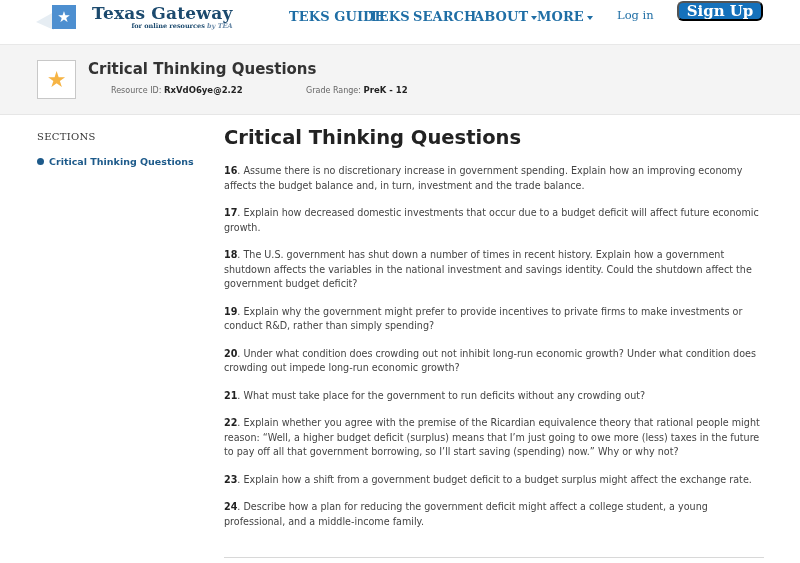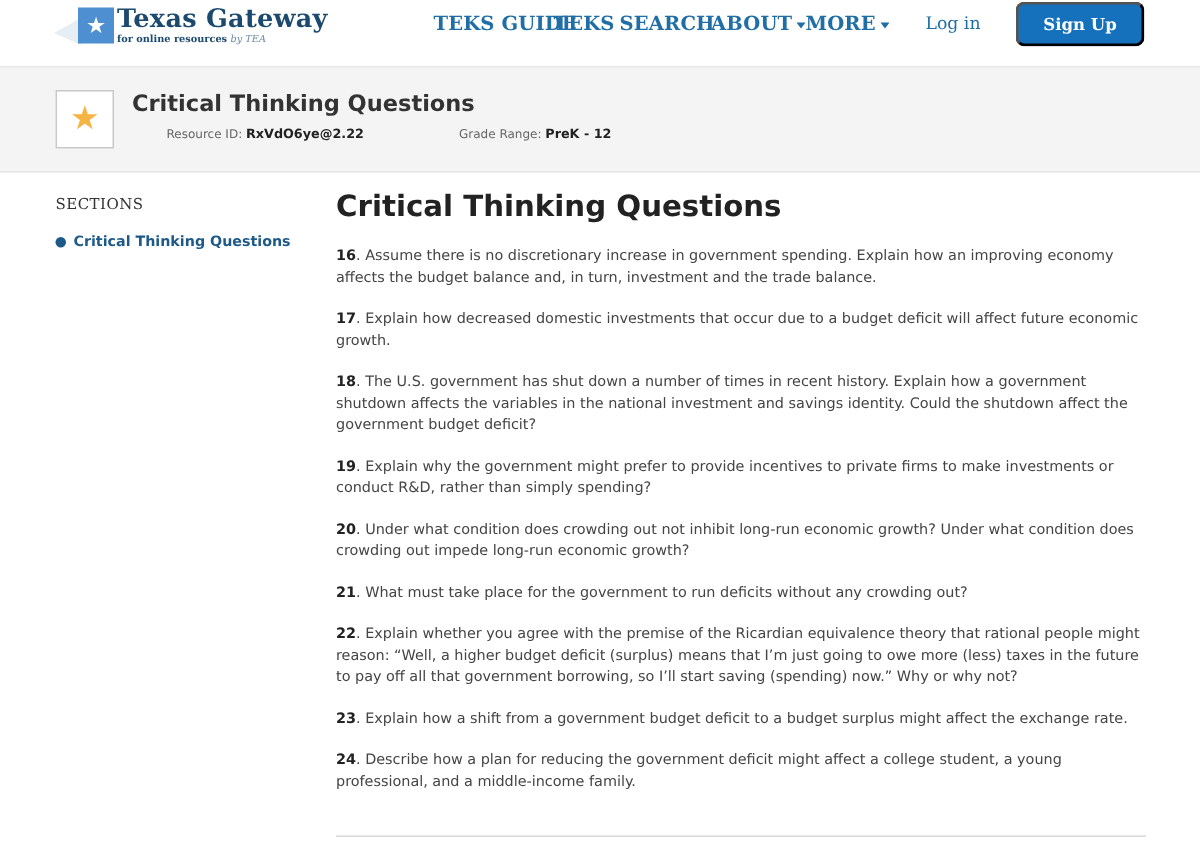--- a/index.html
+++ b/index.html
@@ -6,31 +6,31 @@
   html, body { width: 800px; height: 563px; overflow: hidden; background: #ffffff; }
   body { font-family: "DejaVu Sans", sans-serif; color: #333; position: relative; }
 
   
   .topnav { position: absolute; left: 0; top: 0; width: 800px; height: 38px; background: #fff; }
   .logo { position: absolute; left: 36px; top: 2px; height: 30px; display: flex; align-items: center; }
   .logo-shadow { position: absolute; left: 0; top: 10px; width: 0; height: 0;
     border-top: 10px solid transparent; border-right: 18px solid #e6edf3; border-bottom: 8px solid transparent; }
   .logo-box { position: relative; margin-left: 16px; width: 24px; height: 24px; background: #4d8fd0;
     display: flex; align-items: center; justify-content: center; color: #fff; font-size: 15px; line-height: 1; }
-  .logo-text { margin-left: 2px; display: flex; flex-direction: column; }
+  .logo-text { margin-left: 16px; display: flex; flex-direction: column; align-items: flex-end; }
   .logo-title { font-family: "DejaVu Serif", serif; font-weight: bold; font-size: 17px; color: #1c4a6e; line-height: 17px; letter-spacing: 0.2px; }
   .logo-sub { font-family: "DejaVu Serif", serif; font-weight: bold; font-size: 6.5px; color: #1c4a6e; line-height: 8px; }
-  .logo-sub em { font-style: italic; font-weight: normal; color: #6a8aa8; }
+  .logo-sub em { font-style: italic; font-weight: bold; color: #6a8aa8; }
   .nav-link { position: absolute; top: 9px; font-family: "DejaVu Serif", serif; font-weight: bold; font-size: 13px;
     color: #1f6ea5; white-space: nowrap; letter-spacing: 0.1px; }
   .caret { display: inline-block; width: 0; height: 0; border-left: 3px solid transparent; border-right: 3px solid transparent;
     border-top: 4px solid #1f6ea5; margin-left: 3px; vertical-align: middle; }
   .login { position: absolute; left: 617px; top: 8px; font-family: "DejaVu Serif", serif; font-weight: normal; font-size: 11.5px; color: #1f6ea5; }
-  .signup { position: absolute; left: 677px; top: 1px; width: 86px; height: 30px; background: #1571bb; border-radius: 6px;
-    color: #fff; font-family: "DejaVu Serif", serif; font-weight: bold; font-size: 11px;
+  .signup { position: absolute; left: 677px; top: 1px; width: 86px; height: 20px; background: #1571bb; border-radius: 6px;
+    color: #fff; font-family: "DejaVu Serif", serif; font-weight: bold; font-size: 15px;
     display: flex; align-items: center; justify-content: center; }
 
   
   .band { position: absolute; left: 0; top: 44px; width: 800px; height: 71px; background: #f4f4f4;
     border-top: 1px solid #e8e8e8; border-bottom: 1px solid #e6e6e6; }
   .res-icon { position: absolute; left: 37px; top: 15px; width: 39px; height: 39px; background: #fff; border: 1px solid #c8c8c8;
     display: flex; align-items: center; justify-content: center; color: #f6b444; font-size: 22px; line-height: 1; }
   .res-title { position: absolute; left: 88px; top: 15px; font-family: "DejaVu Sans", sans-serif; font-weight: bold; font-size: 15px; color: #333; }
   .res-meta { position: absolute; top: 40px; font-size: 8px; color: #666; white-space: nowrap; padding-left: 23px; }
   .res-meta b { color: #222; font-size: 8.5px; }

